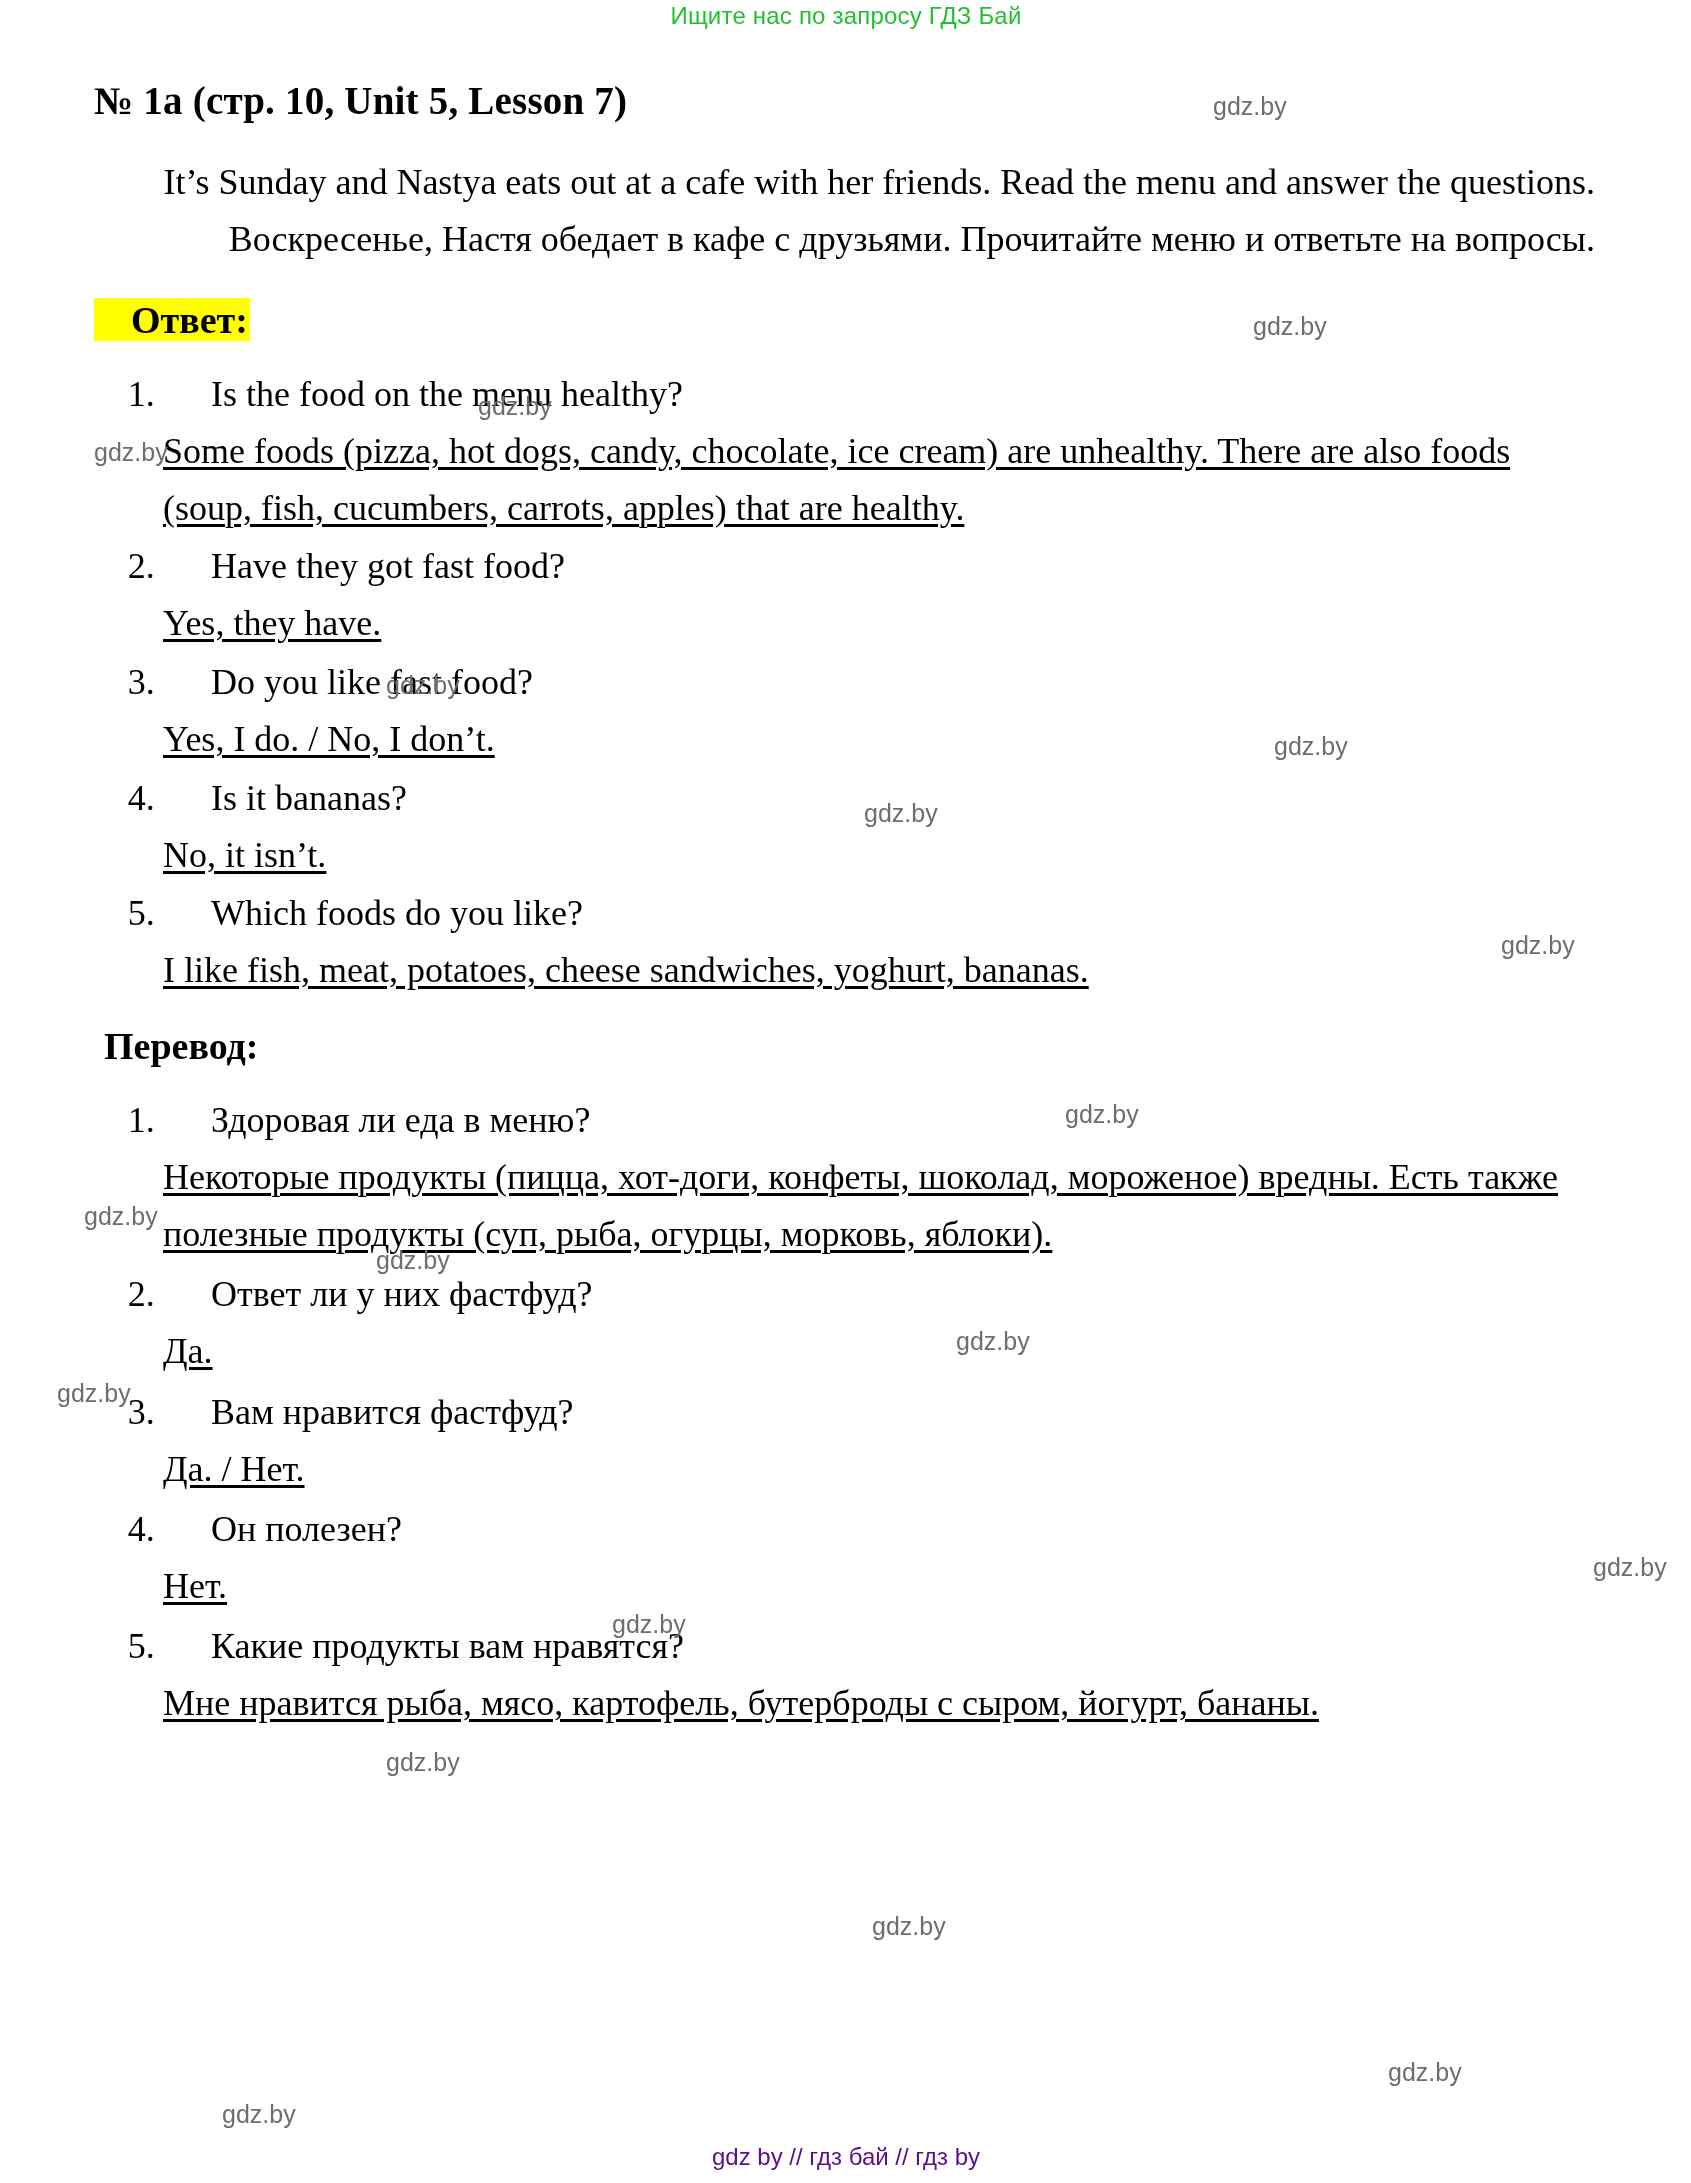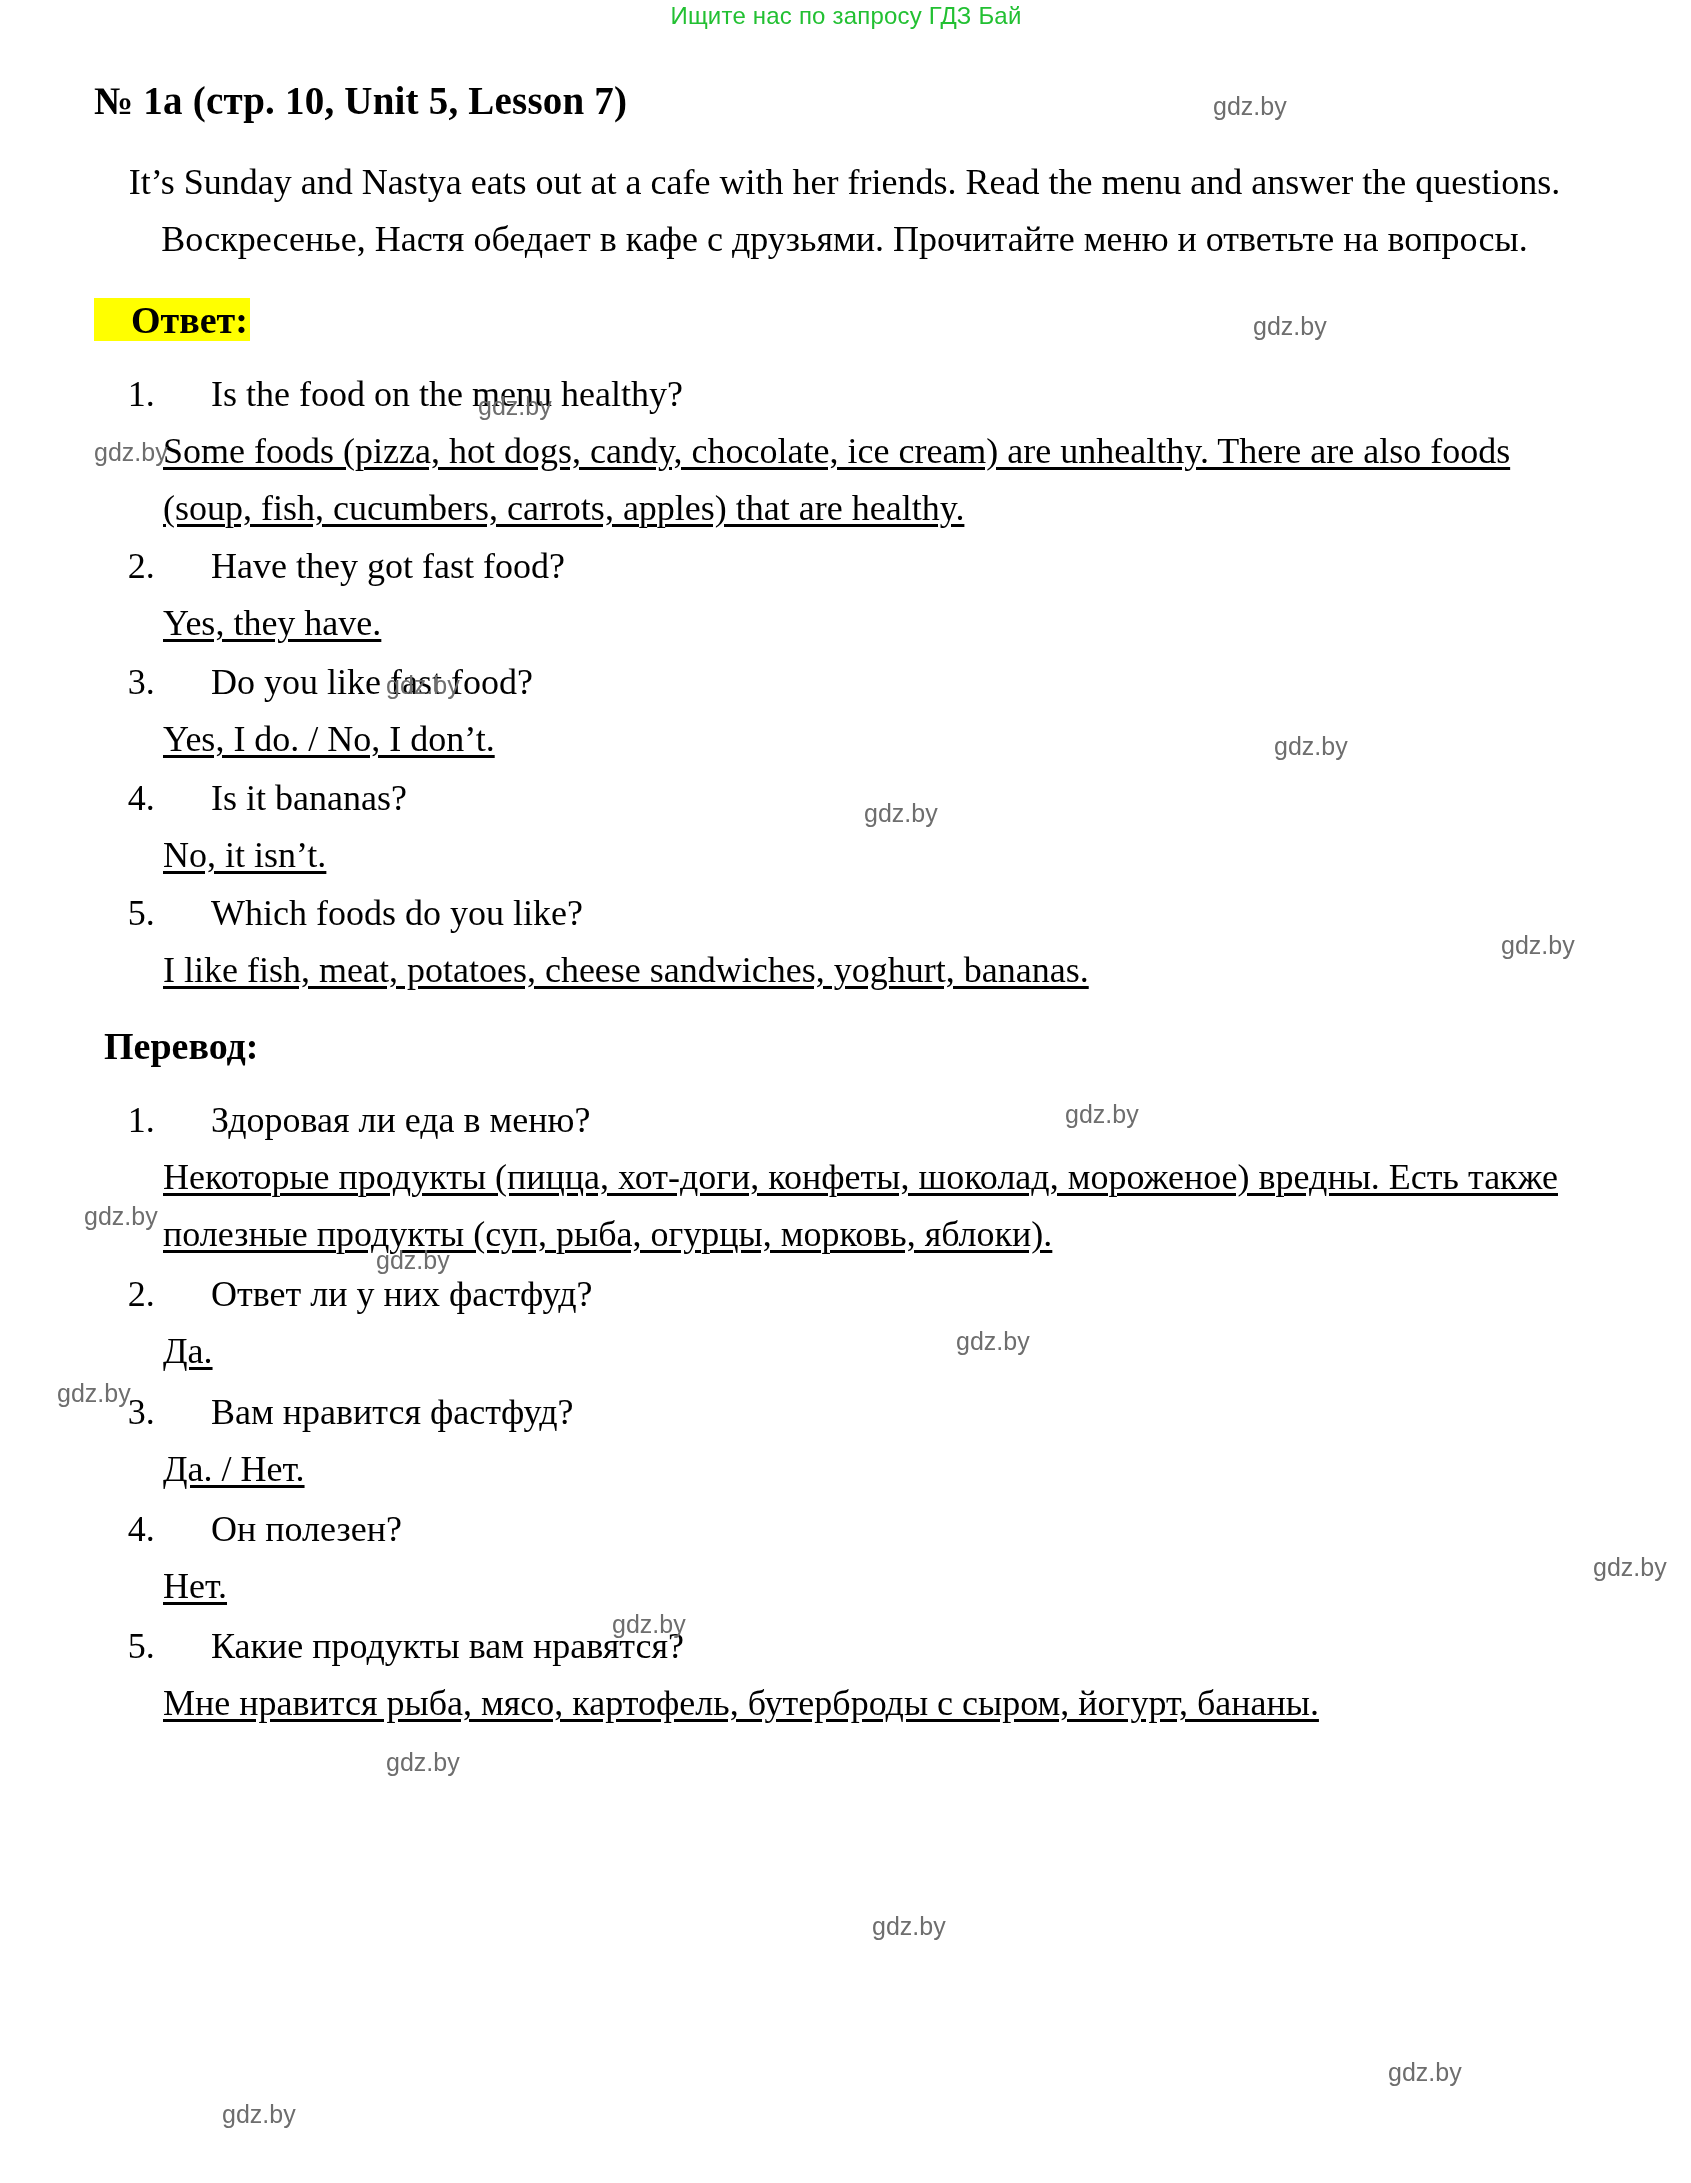--- a/index.html
+++ b/index.html
@@ -48,21 +48,21 @@
     font-size: 39px;
     line-height: 47px;
     margin: 0 0 30px 0;
     letter-spacing: 0.2px;
   }
 
   .intro {
     font-size: 36px;
     line-height: 57px;
     margin: 0 0 28.5px 0;
-    text-align: center;
+    text-align: right;
     width: 1501px;
   }
 
   .section-head {
     font-weight: bold;
     font-size: 38px;
     line-height: 47px;
     margin: 23.5px 0 22px 0;
     display: block;
   }
@@ -230,15 +230,16 @@
       <div class="wm" style="left: 956px; top: 1327px; font-size: 25px;">gdz.by</div>
       <div class="wm" style="left: 57px; top: 1379px; font-size: 25px;">gdz.by</div>
       <div class="wm" style="left: 1593px; top: 1553px; font-size: 25px;">gdz.by</div>
       <div class="wm" style="left: 612px; top: 1610px; font-size: 25px;">gdz.by</div>
       <div class="wm" style="left: 386px; top: 1748px; font-size: 25px;">gdz.by</div>
       <div class="wm" style="left: 872px; top: 1912px; font-size: 25px;">gdz.by</div>
       <div class="wm" style="left: 1388px; top: 2058px; font-size: 25px;">gdz.by</div>
       <div class="wm" style="left: 222px; top: 2100px; font-size: 25px;">gdz.by</div>
     </div>
 
+  <div class="footer" style="color: rgb(91, 15, 139);">gdz by  //  гдз бай  //  гдз by</div>
 
 </div>
 
 
 </body></html>

